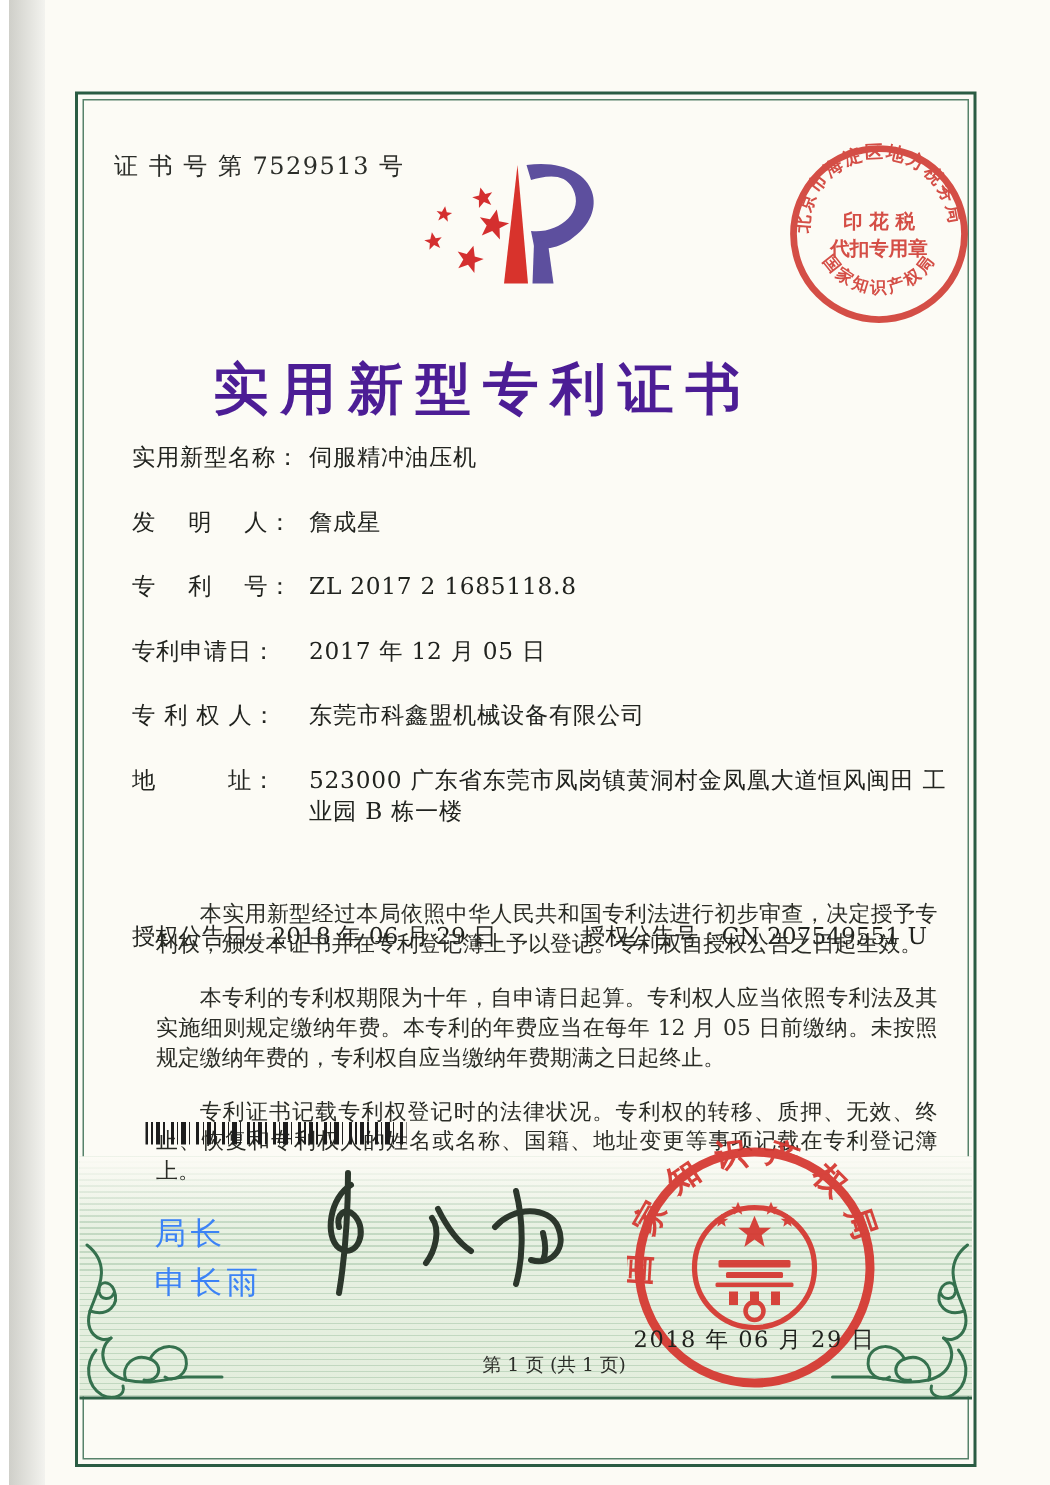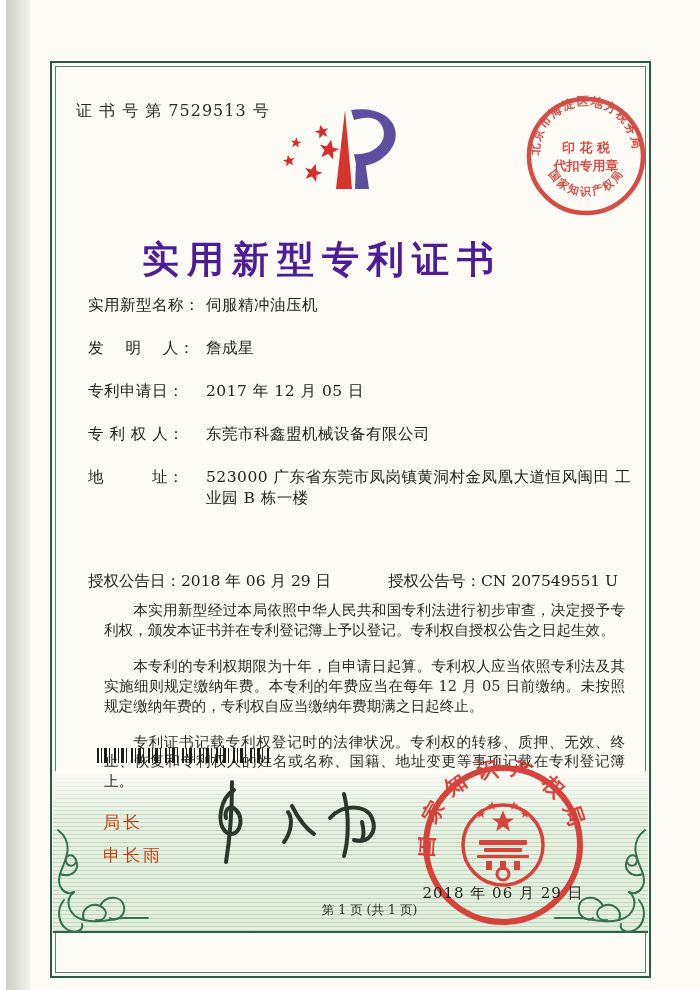--- a/index.html
+++ b/index.html
@@ -30,21 +30,21 @@
          #1d1d1d 0 2px,transparent 2px 4px,#1d1d1d 4px 5px,transparent 5px 7px,
          #1d1d1d 7px 10px,transparent 10px 12px,#1d1d1d 12px 13px,transparent 13px 17px);}
   .green-band{position:absolute;left:53px;top:771px;width:595px;height:162px;
        background:
          linear-gradient(180deg,#fcfbf5 0,rgba(252,251,245,0) 46px),
          repeating-linear-gradient(0deg,rgba(111,162,121,.30) 0 1px,rgba(233,242,229,0) 1px 4px),
          linear-gradient(#eaf2e5,#e3eedd);
        border-bottom:2.5px solid #2e6247;box-sizing:border-box;}
   .director-block{position:absolute;left:103px;top:806px;
        font-family:"DejaVu Sans","Liberation Sans",sans-serif;
-       font-size:17px;letter-spacing:3px;color:#c2410c;line-height:33px;}
+       font-size:21px;letter-spacing:3px;color:#3b82f6;line-height:33px;}
   .signature{position:absolute;left:196px;top:776px;}
   .seal{position:absolute;left:418px;top:760px;}
   .seal-date{position:absolute;left:418px;top:884px;width:170px;text-align:center;
        font-size:15px;color:#20221e;letter-spacing:1px;}
   .page-info{position:absolute;left:50px;top:902px;width:639px;text-align:center;
        font-size:12.5px;color:#2c2e29;}
   .flourish{position:absolute;}
   .fl-left{left:50px;top:826px;}
   .fl-right{left:551px;top:826px;transform:scaleX(-1);}
   .stamp{position:absolute;left:524px;top:94px;}
@@ -96,20 +96,24 @@
 <div class="title">实用新型专利证书</div>
 
 <div class="fields">
   <div class="frow">
     <span class="flabel">实用新型名称：</span>
     <span class="fvalue">伺服精冲油压机</span>
   </div>
   <div class="frow">
     <span class="flabel">发　 明 　人：</span>
     <span class="fvalue">詹成星</span>
+  </div>
+  <div class="frow">
+    <span class="flabel">专　 利 　号：</span>
+    <span class="fvalue">ZL 2017 2 1685118.8</span>
   </div>
   <div class="frow">
     <span class="flabel">专利申请日：</span>
     <span class="fvalue">2017 年 12 月 05 日</span>
   </div>
   <div class="frow">
     <span class="flabel">专 利 权 人：</span>
     <span class="fvalue">东莞市科鑫盟机械设备有限公司</span>
   </div>
   <div class="frow" style="min-height:64px">

